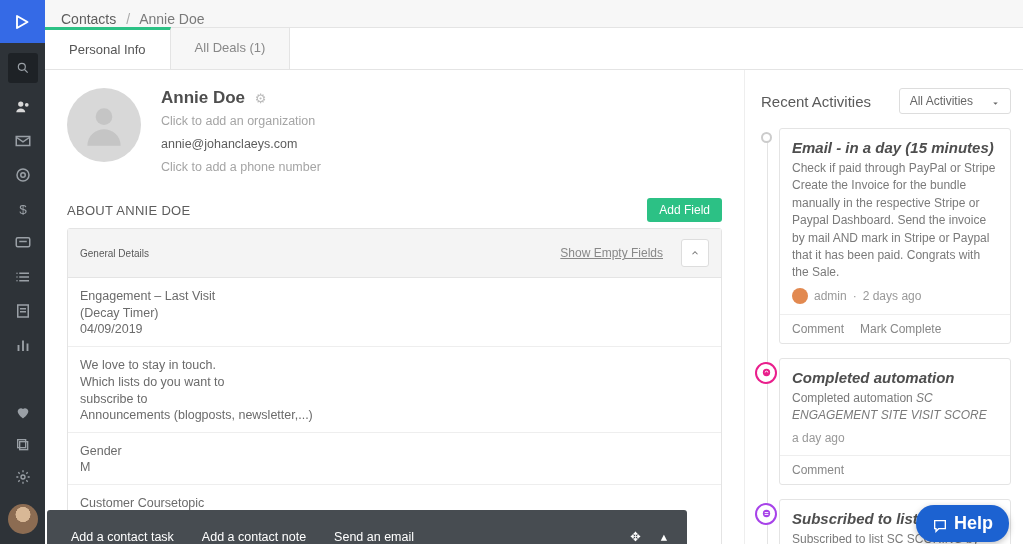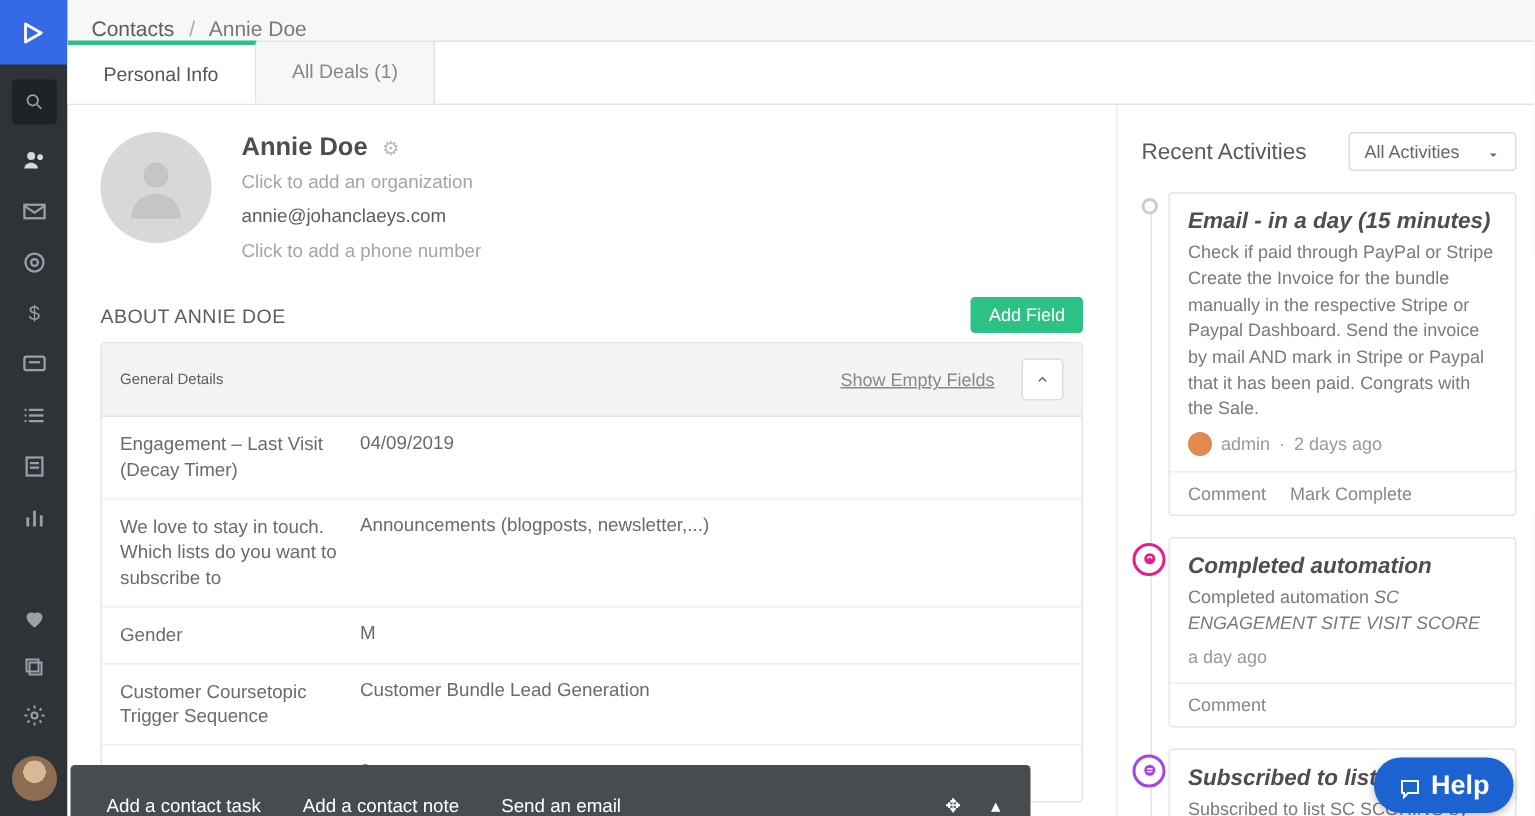--- a/index.html
+++ b/index.html
@@ -38,21 +38,21 @@
 .section-header { display: flex; align-items: center; justify-content: space-between; margin-bottom: 6px; }
 .section-header h3 { font-size: 13px; font-weight: 400; letter-spacing: 0.3px; color: #5d5d5d; }
 .add-field { background: #2cc185; color: #fff; border: none; padding: 5px 12px; border-radius: 3px; font-size: 12px; cursor: pointer; }
 
 .details-box { border: 1px solid #e4e4e4; border-radius: 3px; }
 .details-head { background: #f4f4f4; padding: 10px 12px; display: flex; align-items: center; justify-content: space-between; border-bottom: 1px solid #e4e4e4; }
 .details-head .title { font-size: 10px; color: #5a5a5a; }
 .details-head .actions { display: flex; align-items: center; gap: 18px; }
 .details-head .link { font-size: 12px; color: #888; text-decoration: underline; cursor: pointer; }
 .details-head .collapse { width: 28px; height: 28px; border: 1px solid #ddd; border-radius: 3px; display: flex; align-items: center; justify-content: center; cursor: pointer; background:#fff; }
-.details-body .row { display: flex; border-bottom: 1px solid #eee; padding: 10px 12px; font-size: 12.5px; }
+.details-body .row { display: flex; border-bottom: 1px solid #eee; padding: 10px 12px; font-size: 12.5px; flex-direction: column; }
 .details-body .row:last-child { border-bottom: none; }
 .details-body .label { width: 160px; color: #6b6b6b; padding-right: 10px; line-height: 1.35; }
 .details-body .value { flex: 1; color: #6b6b6b; }
 
 .activities-header { display: flex; align-items: center; justify-content: space-between; margin-bottom: 14px; }
 .activities-header h3 { font-size: 15px; font-weight: 500; color: #5a5a5a; }
 .activities-filter { border: 1px solid #ddd; border-radius: 3px; padding: 5px 10px; font-size: 12px; color: #666; cursor: pointer; display: flex; align-items: flex-end; gap: 18px; background:#fff; }
 
 .timeline { position: relative; padding-left: 18px; }
 .timeline::before { content: ""; position: absolute; left: 6px; top: 10px; bottom: 0; width: 1px; background: #e4e4e4; }

